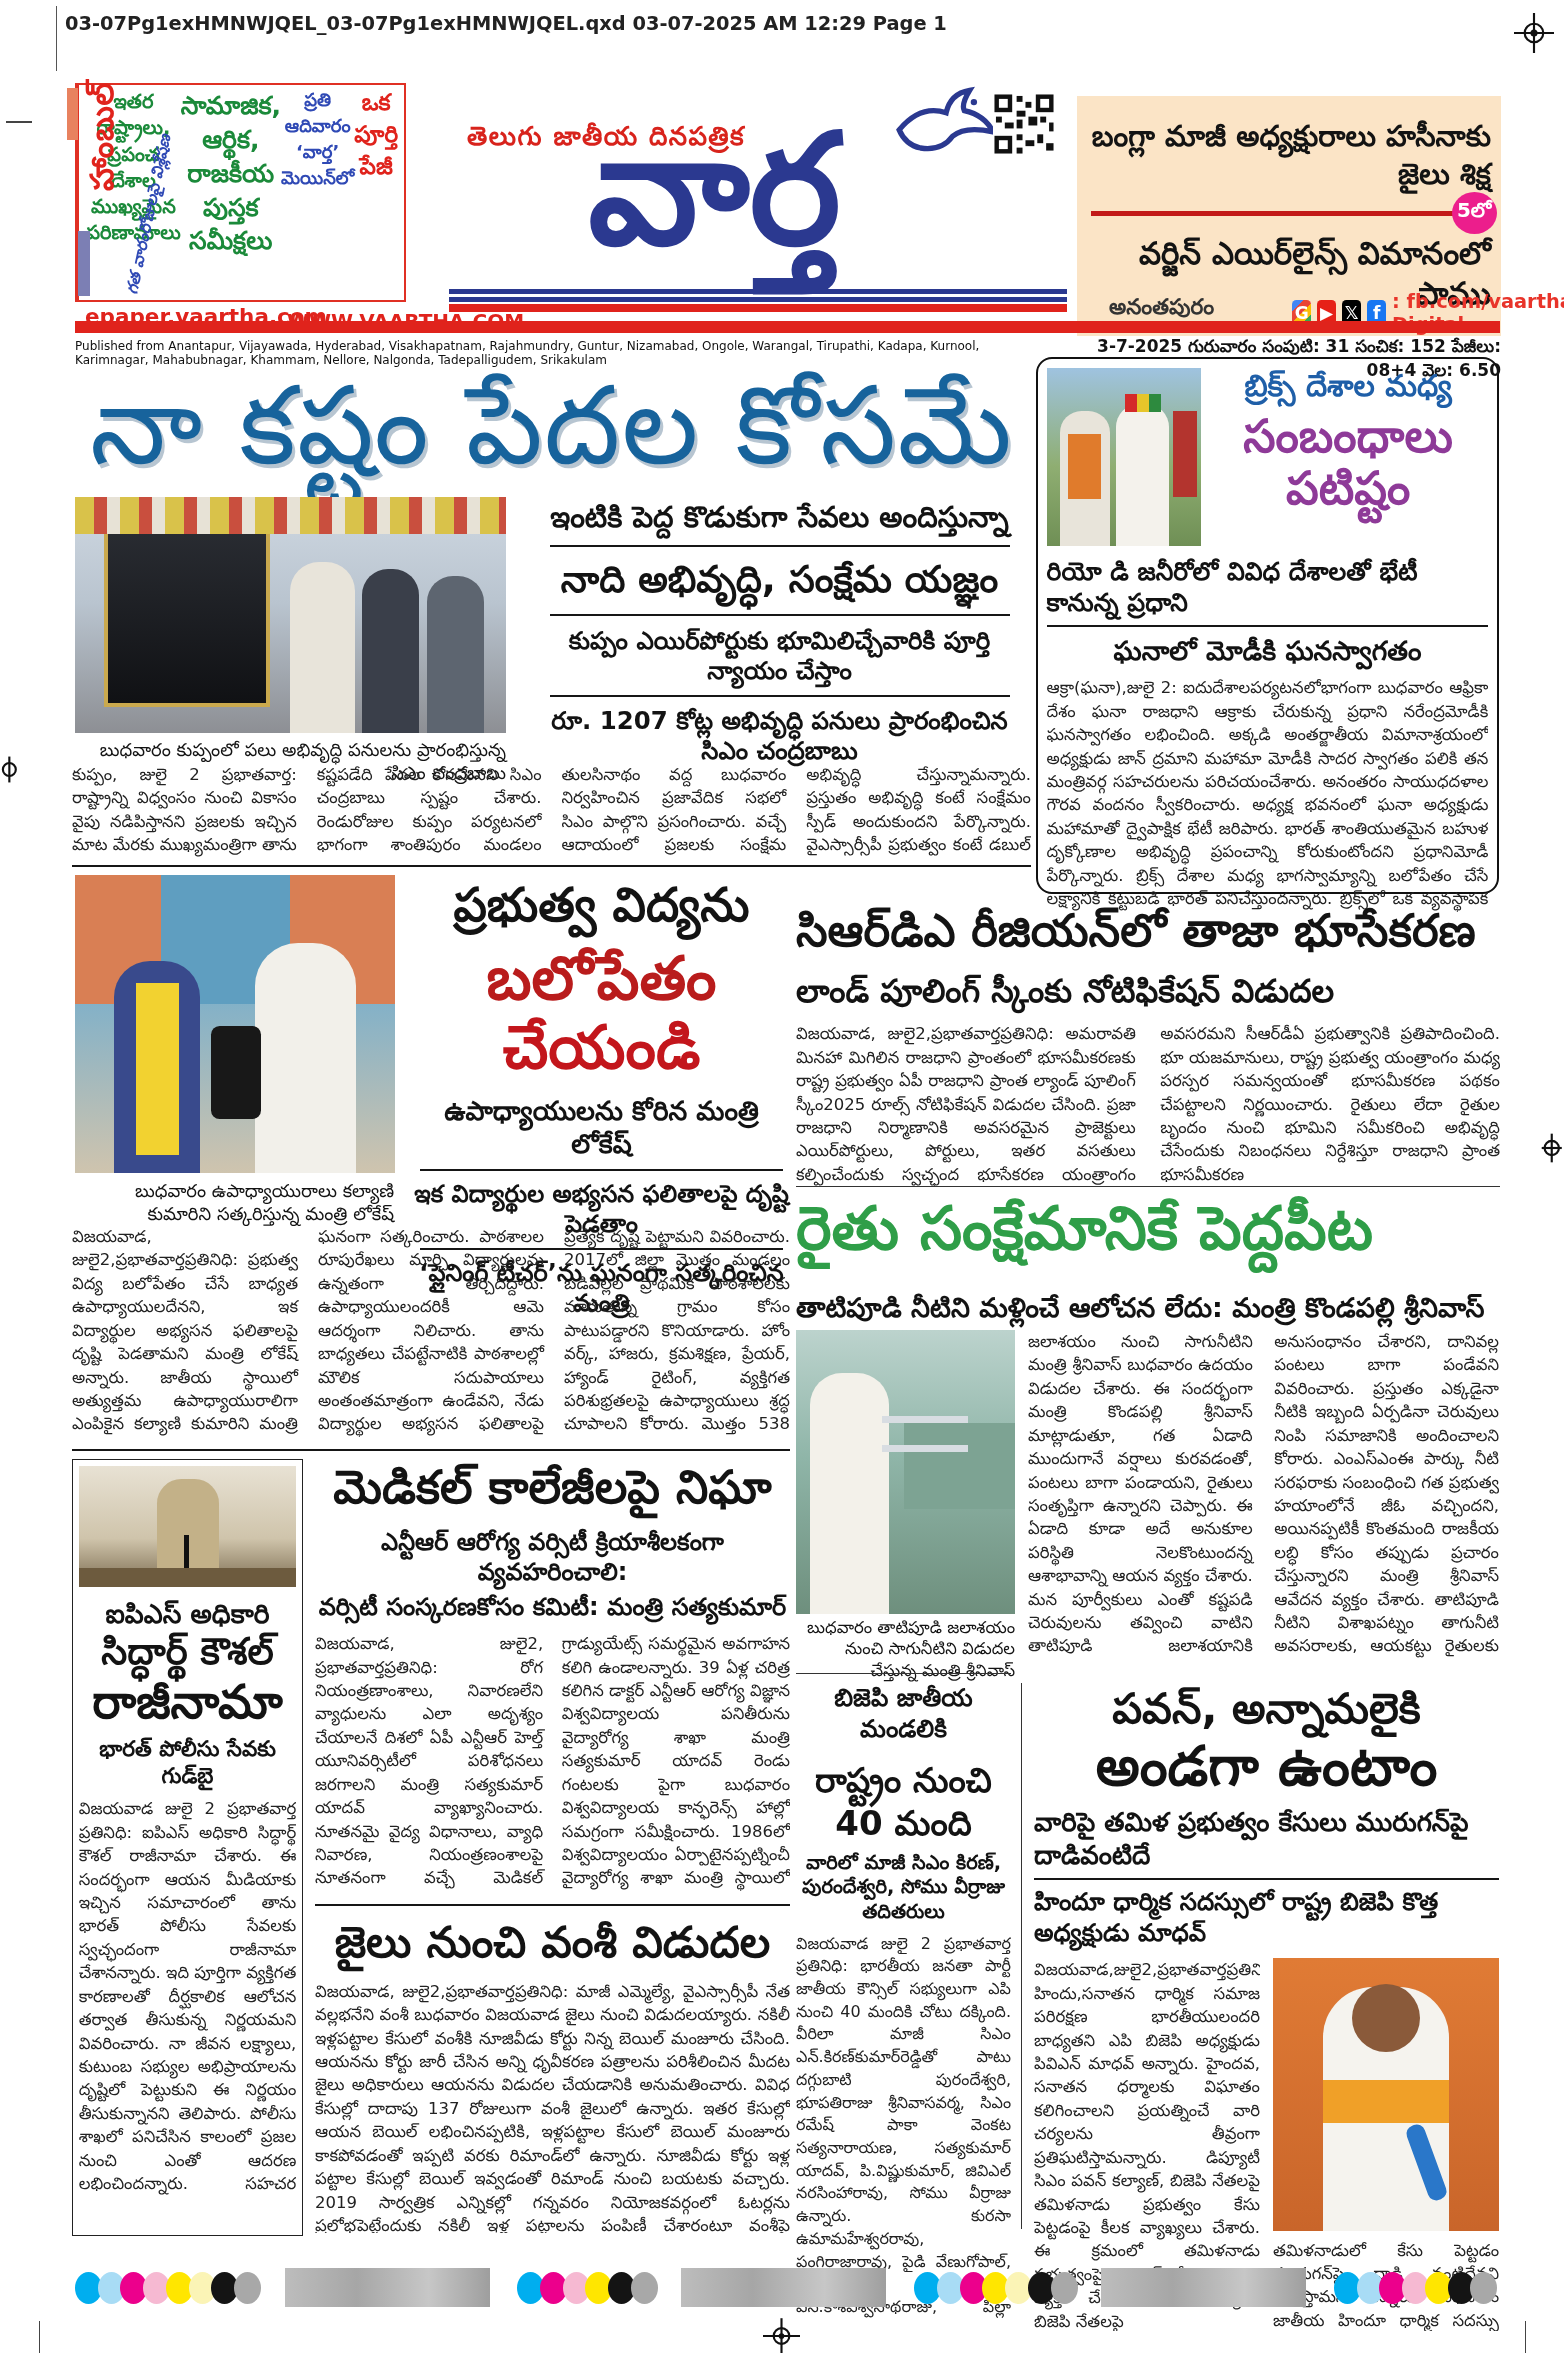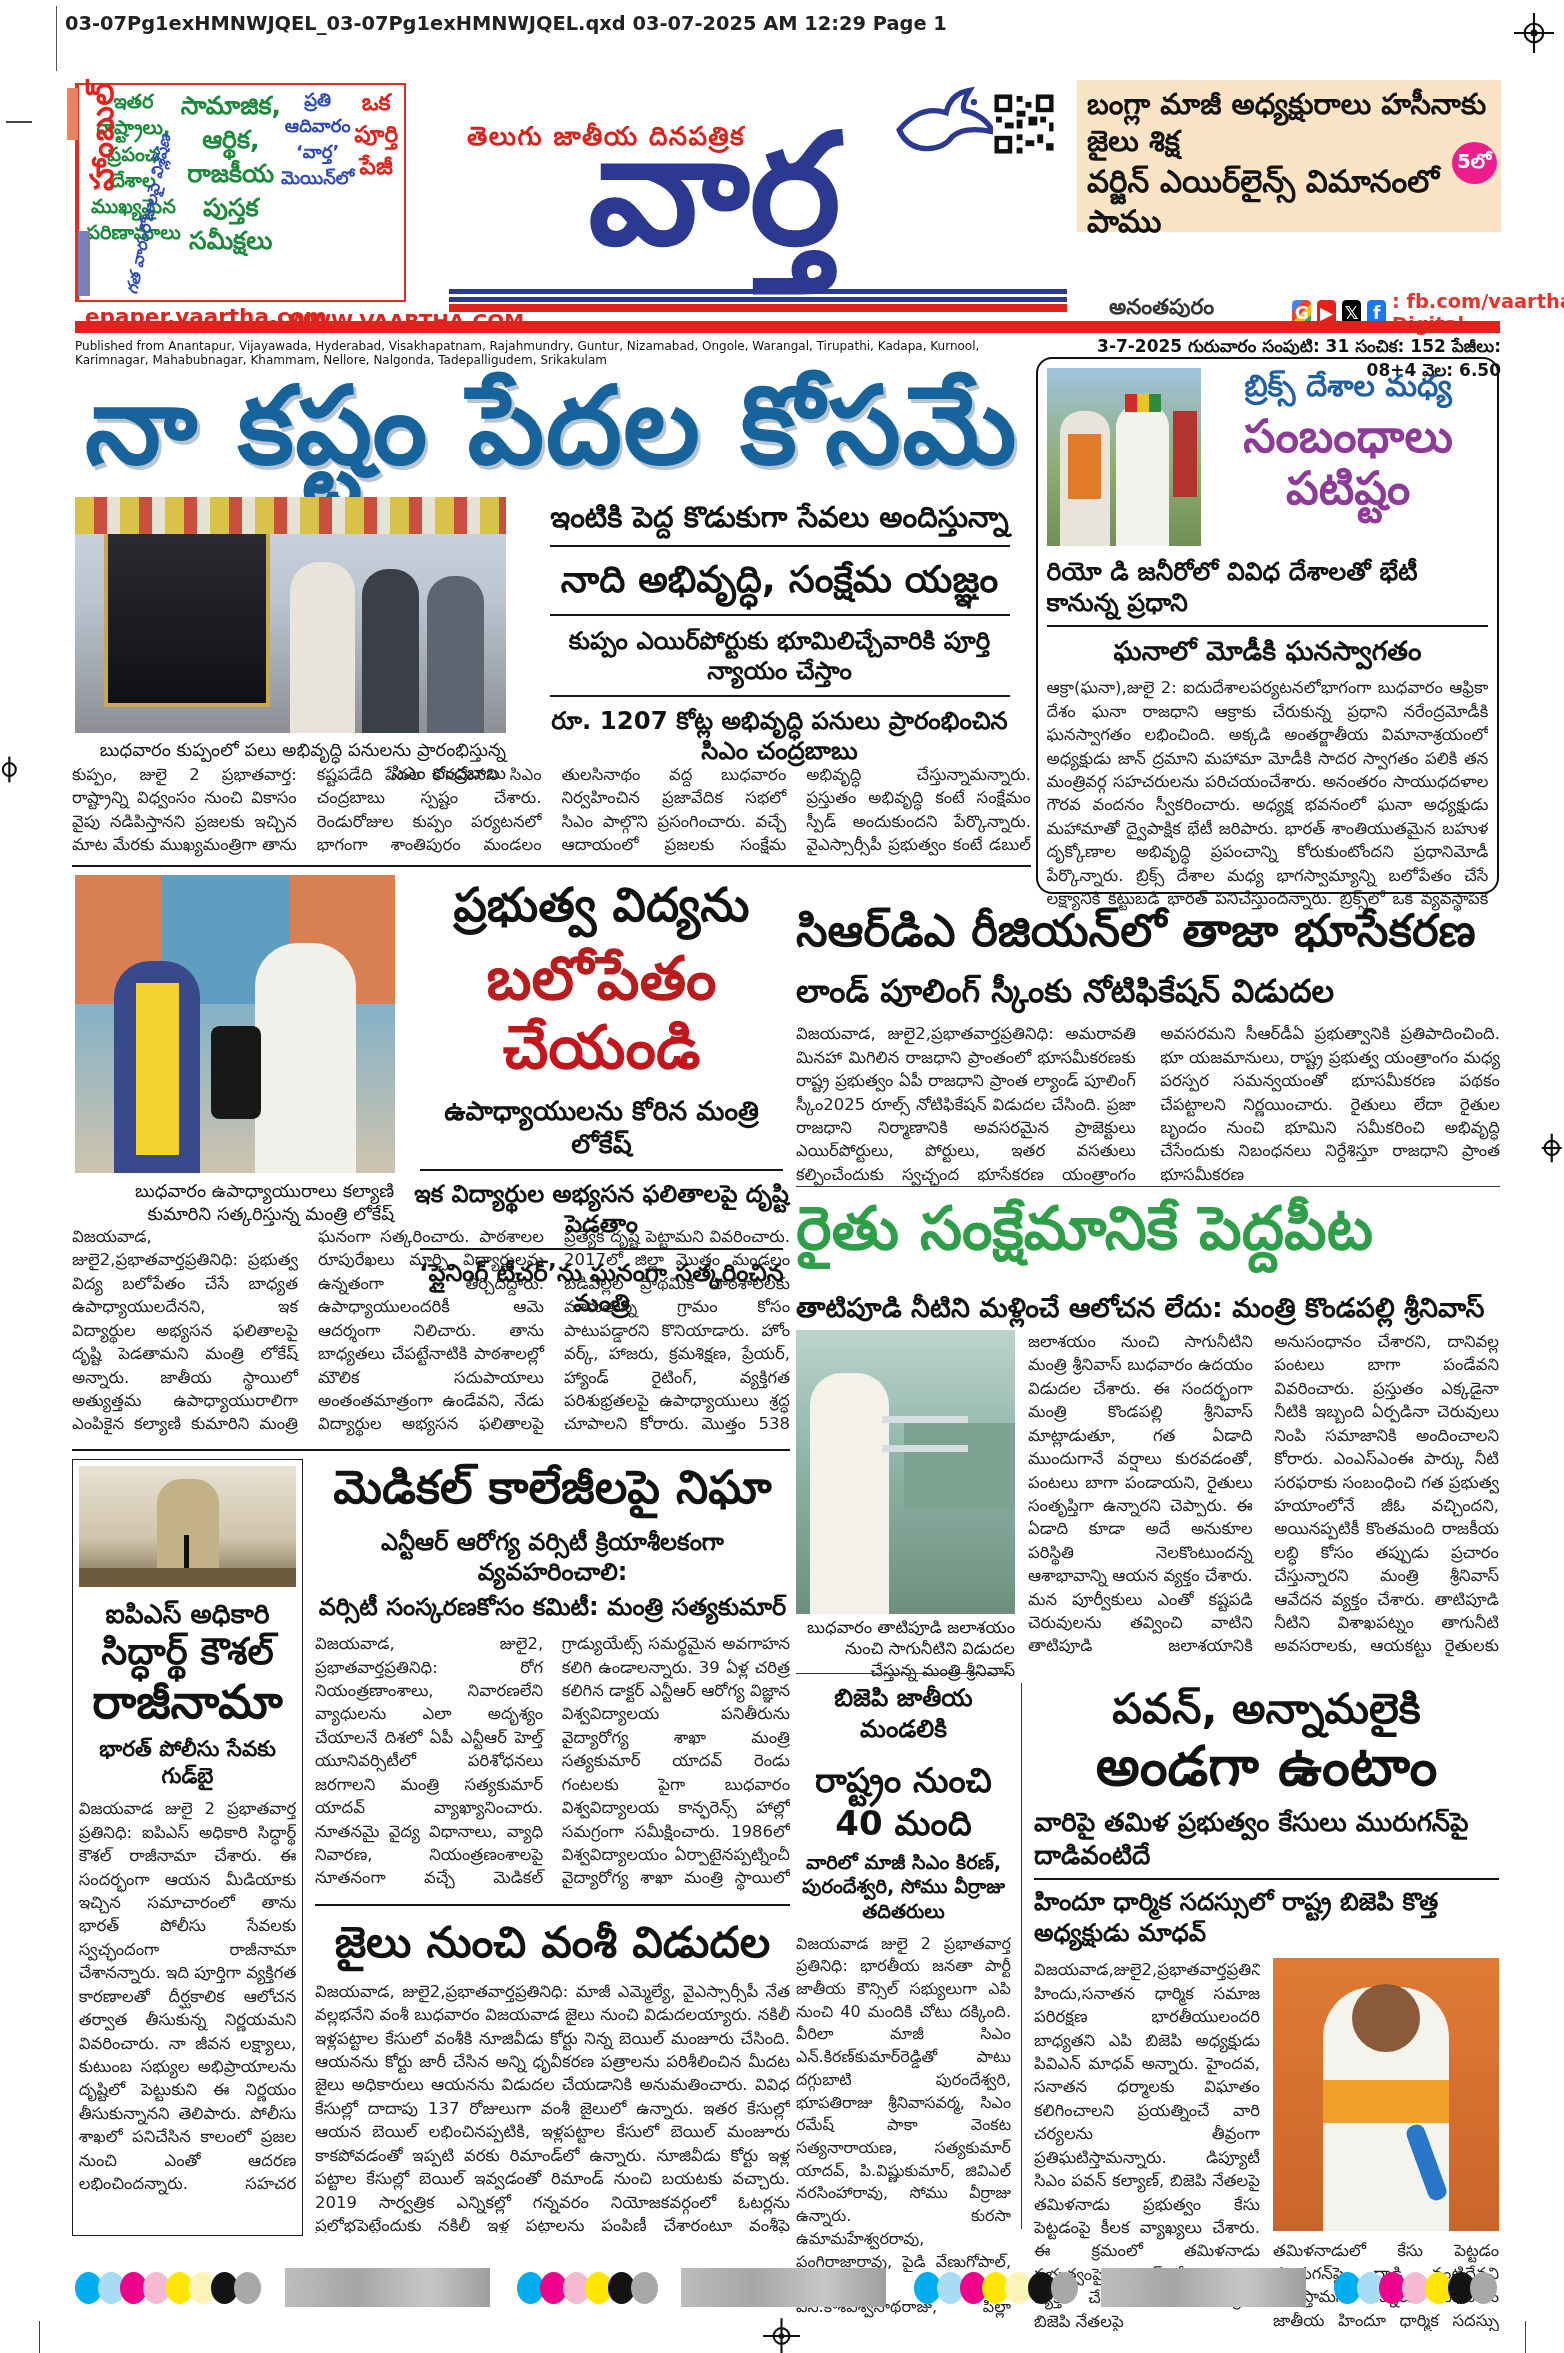--- a/index.html
+++ b/index.html
@@ -7,21 +7,21 @@
         font-family:"DejaVu Sans","Liberation Sans",sans-serif;color:#131313;overflow:hidden}
   .abs{position:absolute}
   .b{font-weight:bold}
   .red{color:#e8342a}
   .ctr{text-align:center}
   .bt{font-size:16.5px;line-height:1.42;text-align:justify;overflow:hidden;color:#222}
   .rule{border-top:2.2px solid #161616}
   .thinrule{border-top:1.4px solid #333}
   .cap{font-size:18px;font-weight:normal;text-align:right;line-height:1.3}
   .deck{font-weight:bold;line-height:1.25}
-  .lead-hl{font-size:108px;font-weight:bold;color:#17639c;letter-spacing:1.4px;
+  .lead-hl{font-size:108px;font-weight:normal;color:#17639c;letter-spacing:1.4px;
            text-shadow:2.9px 3.6px 0 rgba(18,62,102,.30), -1.4px -1.4px 0 #fff}
   .ph{overflow:hidden}
   .dotrow{display:flex;align-items:center}
   .dot{width:27px;height:32px;border-radius:50%;margin-right:-4.3px}
   .graybar{height:39px;background:linear-gradient(90deg,#bdbdbd 0%,#a6a6a6 35%,#c7c7c7 70%,#9e9e9e 100%)}
   .icon{display:inline-flex;align-items:center;justify-content:center;
         width:26px;height:26px;border-radius:4.3px;color:#fff;font-weight:bold;font-size:17px;margin-right:5.7px}
 </style>
 </head>
 <body>
@@ -95,21 +95,21 @@
         <rect x="32" y="16" width="4" height="4"></rect>
         <rect x="38" y="20" width="3" height="6"></rect>
       <rect x="16" y="28" width="4" height="4"></rect>
         <rect x="22" y="32" width="6" height="4"></rect>
         <rect x="30" y="28" width="4" height="6"></rect>
       <rect x="36" y="34" width="5" height="5"></rect>
         <rect x="16" y="37" width="4" height="4"></rect>
     </g>
   </svg>
 
-  <div class="abs" style="left:1077px;top:80px;width:424px;height:152px;background:#fbe4c6;display:flex;flex-direction:column;justify-content:space-evenly;padding:5.7px 10px;box-sizing:border-box;text-align:left">
+  <div class="abs" style="left:1077px;top:96px;width:424px;height:240px;background:#fbe4c6;display:flex;flex-direction:column;justify-content:space-evenly;padding:5.7px 10px;box-sizing:border-box;text-align:right">
     <div class="b" style="font-size:29px;line-height:1.3">బంగ్లా మాజీ అధ్యక్షురాలు హసీనాకు జైలు శిక్ష</div>
     <div style="position:relative;height:5.7px;background:#c21a18;margin:0 4.3px">
       <div class="abs" style="right:-10px;top:-18.7px;width:45px;height:42px;border-radius:50%;background:#ec1e8c;color:#fff;font-weight:bold;font-size:20px;display:flex;align-items:center;justify-content:center">5లో</div>
     </div>
     <div class="b" style="font-size:31px;line-height:1.3">వర్జిన్ ఎయిర్‌లైన్స్ విమానంలో పాము</div>
   </div>
   <div class="abs b" style="left:1109px;top:294px;font-size:21.5px;color:#333">అనంతపురం</div>
   <div class="abs dotrow" style="left:1292px;top:290px">
     <span class="icon" style="background:linear-gradient(135deg,#4285f4 25%,#ea4335 25% 50%,#fbbc05 50% 75%,#34a853 75%)">G</span>
     <span class="icon" style="background:#e62117">▶</span>

